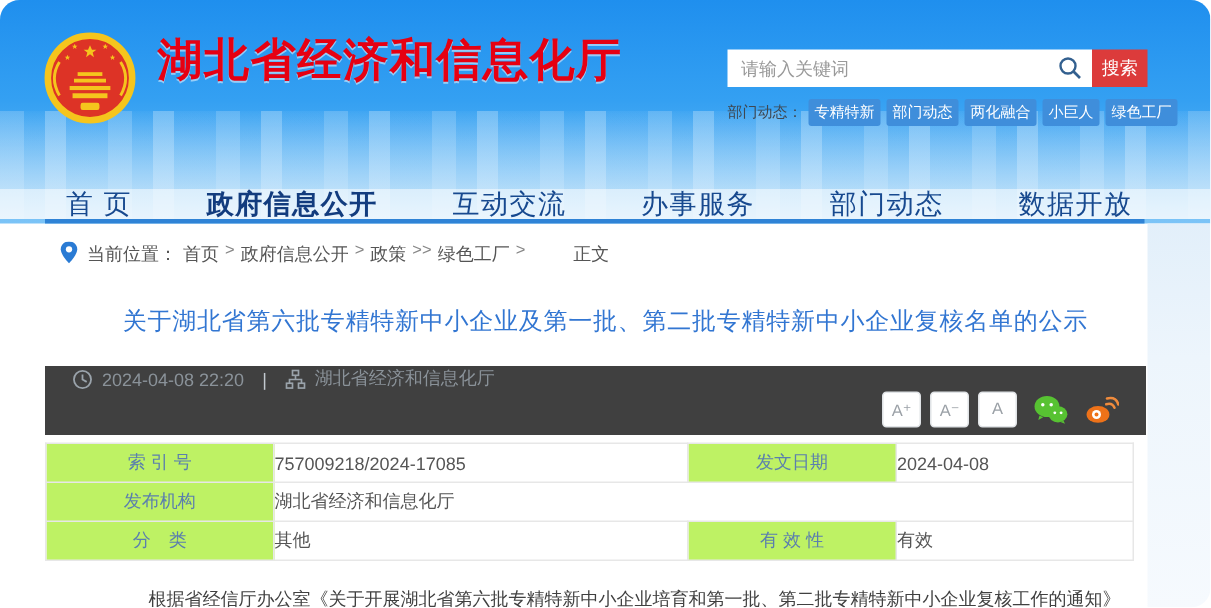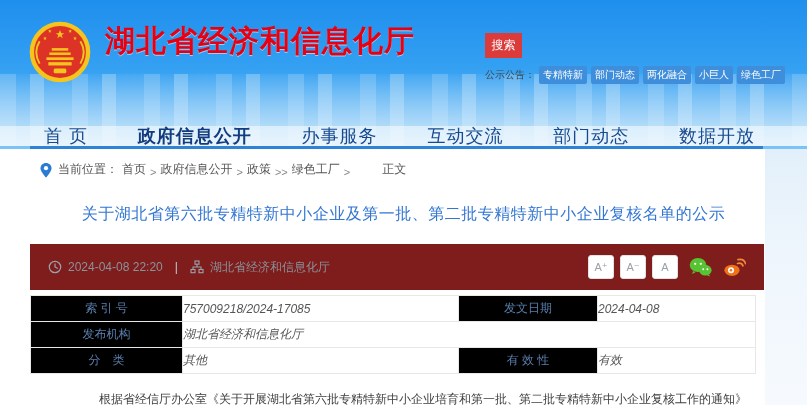--- a/index.html
+++ b/index.html
@@ -1,17 +1,17 @@
 <!DOCTYPE html>
 <html><head>
 <meta charset="utf-8">
 <style>
   html,body{margin:0;padding:0;background:#fff;}
   body{font-family:"Liberation Sans","DejaVu Sans",sans-serif;}
-  .page{position:relative;width:807px;height:405px;overflow:hidden;background:#fff;}
+  .page{position:relative;width:807px;height:405px;overflow:hidden;background:#fff;border-radius:13px;}
 
   
   .header{position:relative;height:149px;background:linear-gradient(180deg,#1f8fee 0%,#34a0f2 45%,#7cc4f7 100%);}
   .city{position:absolute;left:0;right:0;bottom:3px;height:72px;
     background:
       linear-gradient(180deg,rgba(255,255,255,0) 0%,rgba(232,244,252,.75) 100%),
       repeating-linear-gradient(90deg,rgba(255,255,255,.20) 0 16px,rgba(255,255,255,.03) 16px 30px,rgba(255,255,255,.28) 30px 44px,rgba(255,255,255,.05) 44px 72px);}
   .logo-row{position:absolute;left:28px;top:20px;display:flex;align-items:flex-start;}
   .emblem{width:64px;height:64px;flex:none;}
   .title-block{margin-left:13px;padding-top:4px;}
@@ -37,41 +37,41 @@
   
   .nav-strip{position:absolute;left:0;right:0;bottom:3px;height:20px;background:rgba(255,255,255,.52);
     display:flex;align-items:center;justify-content:space-between;padding:0 52px 0 44px;}
   .nav-item{font-size:18px;color:#17498f;cursor:pointer;letter-spacing:1px;}
   .nav-item.active{font-weight:bold;color:#123c7e;}
   .nav-line{position:absolute;left:30px;width:733px;bottom:0;height:3px;background:#2f83d6;}
 
   
   .right-strip{position:absolute;top:149px;right:0;width:42px;height:256px;
     background:linear-gradient(180deg,#e2effa 0%,#edf5fc 35%,#f6fafe 100%);}
-  .breadcrumb{margin:12px 0 0 40px;font-size:12px;color:#555;display:flex;align-items:flex-end;}
+  .breadcrumb{margin:12px 0 0 40px;font-size:12px;color:#555;display:flex;align-items:flex-start;}
   .breadcrumb .pin{margin-right:6px;}
   .crumb{margin:0 4px;cursor:pointer;font-family:Liberation Mono, monospace;}
   .crumb.current{cursor:default;margin-left:32px;}
   .crumb-sep{color:#888;font-size:11px;}
   .article-title{margin-top:26px;text-align:center;color:#3276d2;font-size:16px;letter-spacing:.5px;}
 
-  .meta-bar{margin:19px 0 0 30px;width:734px;height:46px;background:#7f1d1d;display:flex;align-items:center;
-    padding:0 18px;box-sizing:border-box;}
+  .meta-bar{margin:19px 0 0 30px;width:734px;height:46px;background:#404040;display:flex;align-items:flex-start;
+    padding:0 18px;box-sizing:border-box;flex-direction:column;}
   .meta-left{display:flex;align-items:center;color:#8a9299;font-size:12px;}
   .meta-left .ic{margin-right:6px;display:inline-flex;}
   .meta-sep{color:#c2c9cf;margin:0 12px;}
   .meta-right{margin-left:auto;display:flex;align-items:center;}
   .fbtn{width:24px;height:22px;background:#fff;border:1px solid #e0e3e6;border-radius:3px;color:#9aa0a6;
     font-size:11px;display:inline-flex;align-items:center;justify-content:center;margin-left:6px;cursor:pointer;}
   .share-ic{margin-left:11px;cursor:pointer;display:inline-flex;}
 
   table.info{margin:5px 0 0 30px;border-collapse:collapse;table-layout:fixed;width:725px;font-size:12px;}
   table.info td{border:1px solid #e7e7e7;height:25px;padding:0;}
-  td.lbl{color:#5b7fae;text-align:center;background:#000000;}
-  td.val{color:#555;padding-left:13px;font-style:italic;}
+  td.lbl{color:#5b7fae;text-align:center;background:#bef264;}
+  td.val{color:#555;padding-left:13px;}
 
   .article-para{margin:16px 50px 0 75px;font-size:12px;color:#404040;line-height:1.65;text-indent:2em;}
 </style>
 </head>
 <body>
 
 <div class="page">
 
   <div class="header">
     <div class="city"></div>
@@ -97,37 +97,44 @@
           <rect x="26.5" y="50" width="13" height="5" rx="1.5"></rect>
         </g>
       </svg>
       <div class="title-block">
         <div class="site-title">湖北省经济和信息化厅</div>
       </div>
     </div>
 
     <div class="search-area">
       <div class="search-row">
+        <div class="search-box">
+          <input type="text" placeholder="请输入关键词" style="">
+          <svg class="mag" width="17" height="17" viewBox="0 0 17 17">
+            <circle cx="7" cy="7" r="5" fill="none" stroke="#33608f" stroke-width="1.6"></circle>
+            <line x1="10.7" y1="10.7" x2="15" y2="15" stroke="#33608f" stroke-width="1.8"></line>
+          </svg>
+        </div>
         <button class="search-btn">搜索</button>
       </div>
       <div class="hot-row">
-        <span class="hot-label">公示公告：</span>
+        <span class="hot-label">部门动态：</span>
         <span class="hot-tag">专精特新</span>
         <span class="hot-tag">部门动态</span>
         <span class="hot-tag">两化融合</span>
         <span class="hot-tag">小巨人</span>
         <span class="hot-tag">绿色工厂</span>
       </div>
     </div>
 
     <div class="nav-strip">
       <span class="nav-item">首 页</span>
       <span class="nav-item active">政府信息公开</span>
+      <span class="nav-item">互动交流</span>
       <span class="nav-item">办事服务</span>
-      <span class="nav-item">互动交流</span>
       <span class="nav-item">部门动态</span>
       <span class="nav-item">数据开放</span>
     </div>
     <div class="nav-line"></div>
   </div>
 
   <div class="right-strip"></div>
 
   <div class="breadcrumb">
     <svg class="pin" width="12" height="15" viewBox="0 0 12 15">

